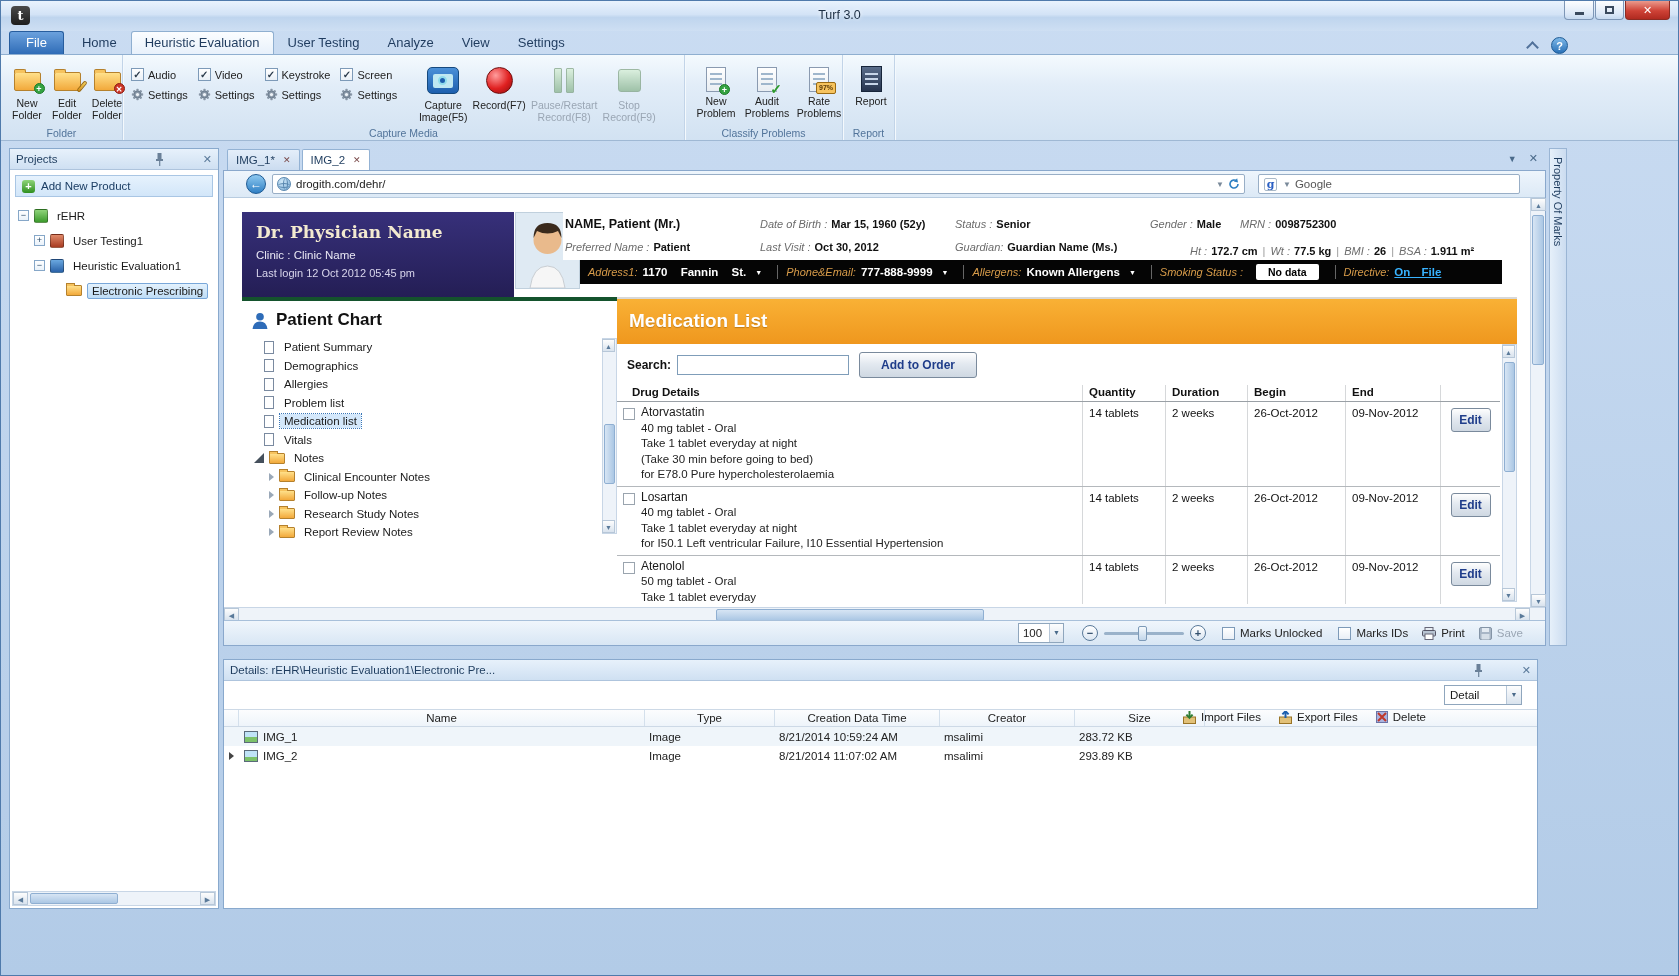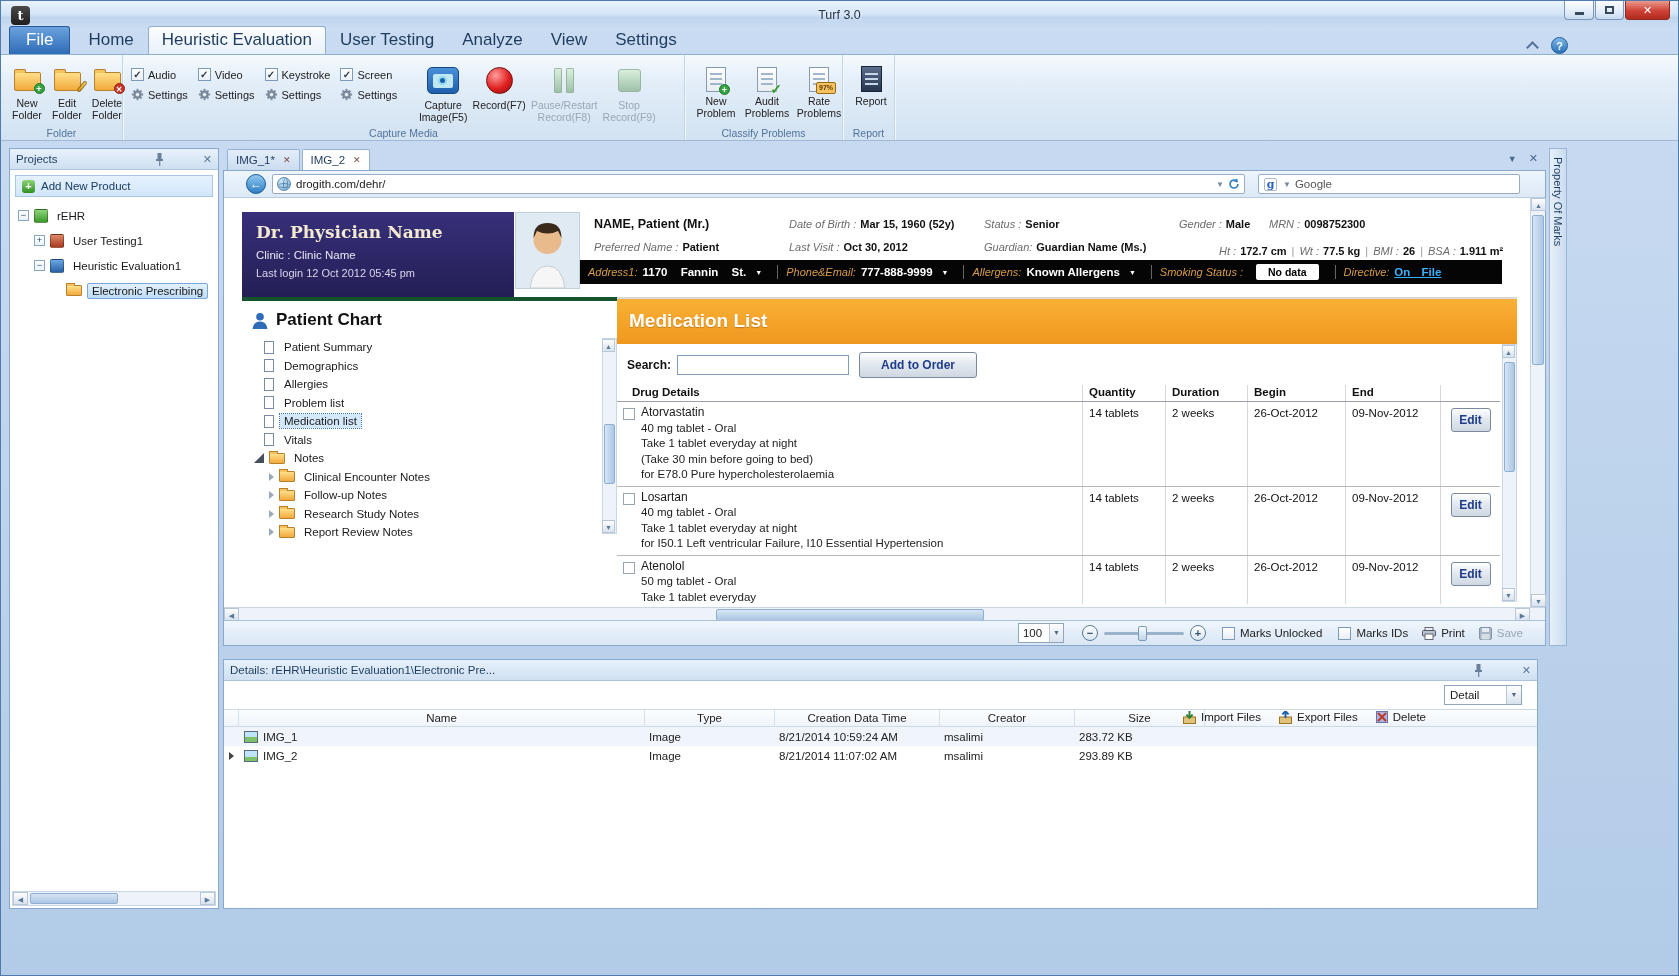--- a/index.html
+++ b/index.html
@@ -12,21 +12,21 @@
 #wtitle{position:absolute;left:0;right:0;top:7px;text-align:center;font-size:12.5px;color:#1d2f44;text-shadow:0 0 4px #fff;}
 #wctrls{position:absolute;top:0;right:8px;display:flex;}
 .wc{height:19px;border:1px solid #7d96b6;border-top:none;border-radius:0 0 4px 4px;background:linear-gradient(rgba(255,255,255,.85),rgba(205,222,243,.6));margin-left:1px;display:flex;align-items:center;justify-content:center;color:#3a4a5e;font-size:10px;}
 .wc.min{width:30px}.wc.max{width:29px}
 .wc.close{width:45px;background:linear-gradient(#eb9a8c,#ce4236 55%,#b02a20);color:#fff;border-color:#8c2b22;font-size:11px;}
 .glyph-min{display:block;width:9px;height:3px;background:#3a4a5e;margin-top:7px;}
 .glyph-max{display:block;width:9px;height:8px;border:2px solid #3a4a5e;}
 
 
 #ribbon-tabs{position:absolute;top:30px;left:8px;height:23px;display:flex;align-items:flex-end;}
-.rtab{padding:3px 13px 4px;font-size:17px;color:#1f3b5e;border:1px solid transparent;border-bottom:none;border-radius:3px 3px 0 0;white-space:nowrap;}
+.rtab{padding:3px 13px 4px;font-size:13px;color:#1f3b5e;border:1px solid transparent;border-bottom:none;border-radius:3px 3px 0 0;white-space:nowrap;}
 .rtab.file{background:linear-gradient(#6ba1dd,#2f6cb7);color:#fff;border-color:#275d9e;padding:3px 16px 4px;margin-right:4px;}
 .rtab.active{background:linear-gradient(#fbfdff,#e8f1fb);border-color:#8fafd0;font-weight:normal;}
 #ribbon-helpers{position:absolute;top:36px;right:110px;display:flex;gap:14px;align-items:center;}
 #collapse-ribbon{width:9px;height:9px;border-top:2px solid #51719a;border-left:2px solid #51719a;transform:rotate(45deg);margin-top:4px;}
 #helpbtn{width:17px;height:17px;border-radius:50%;background:linear-gradient(#7db8e8,#2a71b8);border:1px solid #1d5globalsa94;border:1px solid #1d5a94;color:#fff;font:bold 11px/16px "Liberation Sans",sans-serif;text-align:center;}
 #ribbon-body{position:absolute;top:53px;left:0;right:0;height:87px;background:linear-gradient(#f4fafe,#e2edf8 35%,#d2e2f2);border-top:1px solid #8fafd0;border-bottom:1px solid #9fb8d4;display:flex;}
 .rgroup{position:relative;height:100%;border-right:1px solid #c2d4e8;box-shadow:1px 0 0 #f4f9fd;padding:3px 6px 16px;display:flex;align-items:flex-start;}
 .glabel{position:absolute;bottom:1px;left:0;right:0;text-align:center;font-size:10.5px;color:#52749a;}
 .rbn-btn{width:40px;display:flex;flex-direction:column;align-items:center;font-size:10.5px;color:#222;text-align:center;line-height:12px;padding-top:3px;}
 .rbn-btn .ico{height:28px;display:flex;align-items:center;justify-content:center;margin-bottom:2px;}
@@ -105,21 +105,21 @@
 #searchbox{position:absolute;right:25px;top:3px;width:262px;height:20px;background:#fff;border:1px solid #98aec6;border-radius:2px;display:flex;align-items:center;padding:0 5px;font-size:11.5px;color:#555;}
 .gicon{width:13px;height:13px;border:1px solid #a8b8c8;border-radius:2px;background:#fff;color:#2a5fc4;font:bold 11px/12px "DejaVu Serif",serif;text-align:center;margin-right:2px;}
 
 
 #page{position:absolute;top:27px;left:0;width:1306px;height:409px;background:#fff;overflow:hidden;}
 #ehr-purple{position:absolute;left:18px;top:14px;width:272px;height:85px;background:linear-gradient(#37307a,#241e55);color:#fff;padding:10px 14px;}
 #dr-name{font-family:"DejaVu Serif",serif;font-weight:bold;font-size:17px;color:#f3ead0;}
 #dr-clinic{font-size:11.5px;margin-top:7px;color:#e9e7f4;}
 #dr-login{font-size:11px;margin-top:6px;color:#d9d6ec;}
 #avatar{position:absolute;left:291px;top:14px;width:65px;height:77px;background:#dfeaf3;border:1px solid #c0d0dd;}
-#ptinfo{position:absolute;left:368px;top:14px;width:922px;height:48px;background:#fff;}
+#ptinfo{position:absolute;left:339px;top:14px;width:922px;height:48px;background:#fff;}
 #pt-name{position:absolute;left:2px;top:5px;font-size:12.5px;font-weight:bold;color:#111;}
 .pfield{position:absolute;white-space:nowrap;font-size:11px;}
 .flabel{font-style:italic;color:#6b6b6b;font-size:11px;}
 .fvalue{font-weight:bold;color:#111;font-size:11px;margin-left:4px;}
 .r1{top:6px}.r2{top:29px}
 .c0{left:2px}.c1{left:197px}.c2{left:392px}.c3{left:587px}.c4{left:677px}
 #pt-vitals{position:absolute;left:627px;top:29px;white-space:nowrap;}
 .vit-sep{color:#999;margin:0 5px;font-size:11px;}
 #infobar{position:absolute;left:356px;top:62px;width:922px;height:24px;background:#050505;display:flex;align-items:center;padding:0 8px;white-space:nowrap;overflow:hidden;}
 .ib-label{font-style:italic;color:#d89c4a;font-size:11px;margin-right:5px;}

